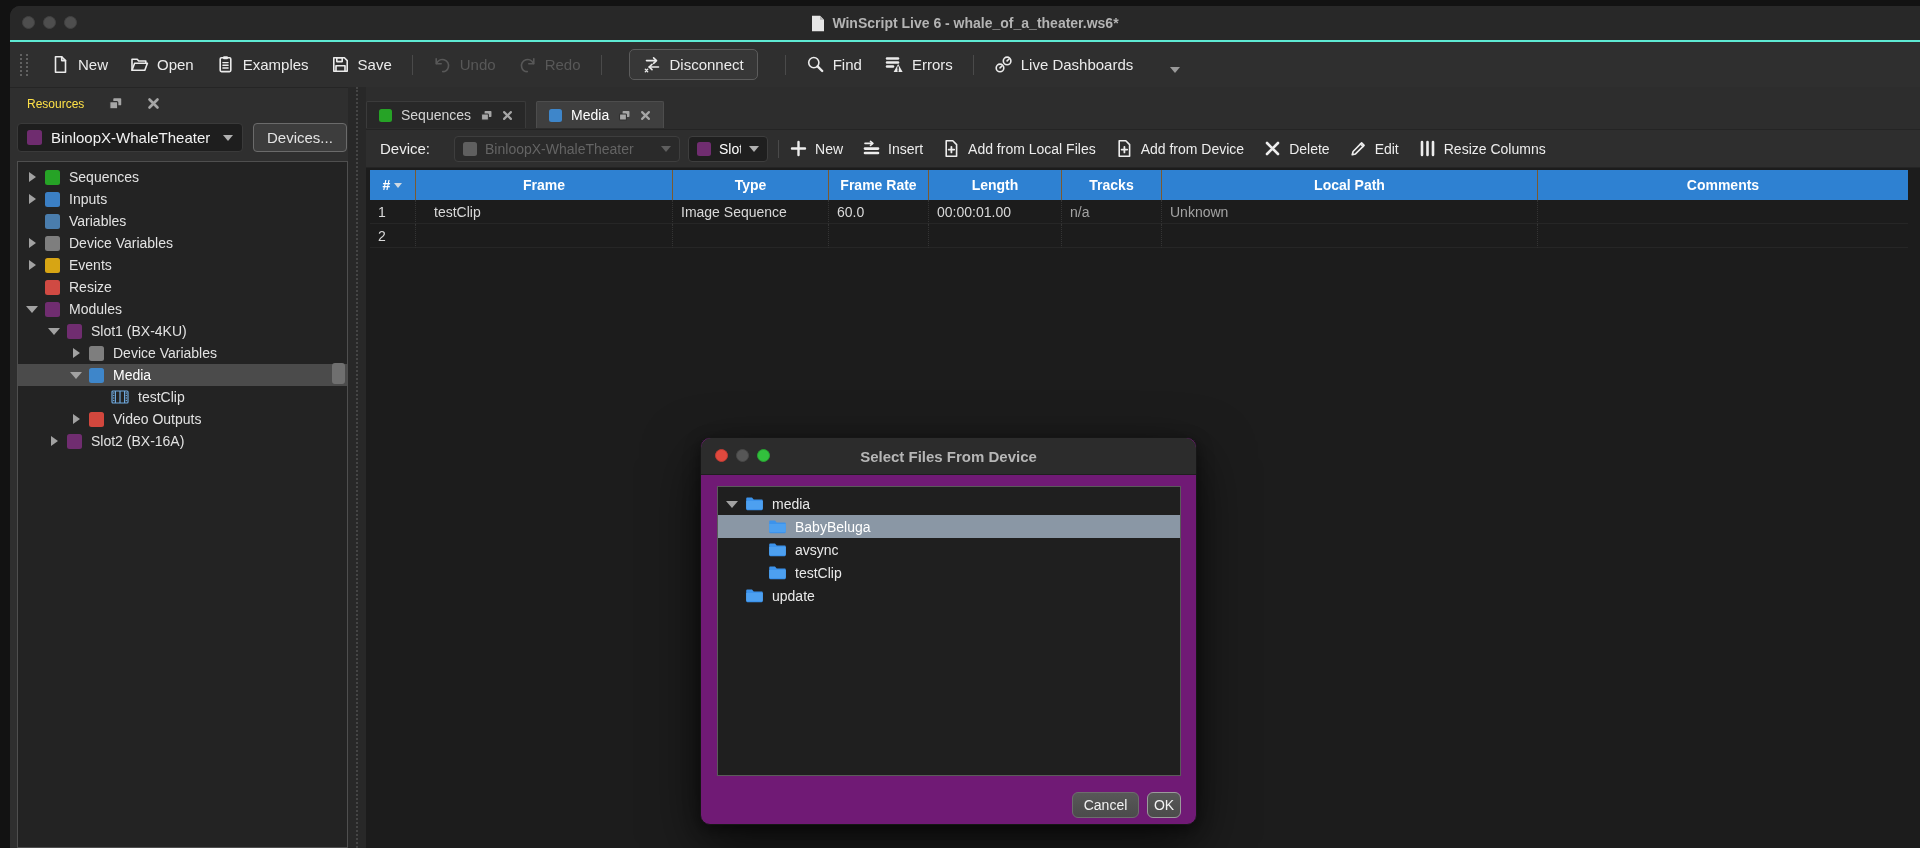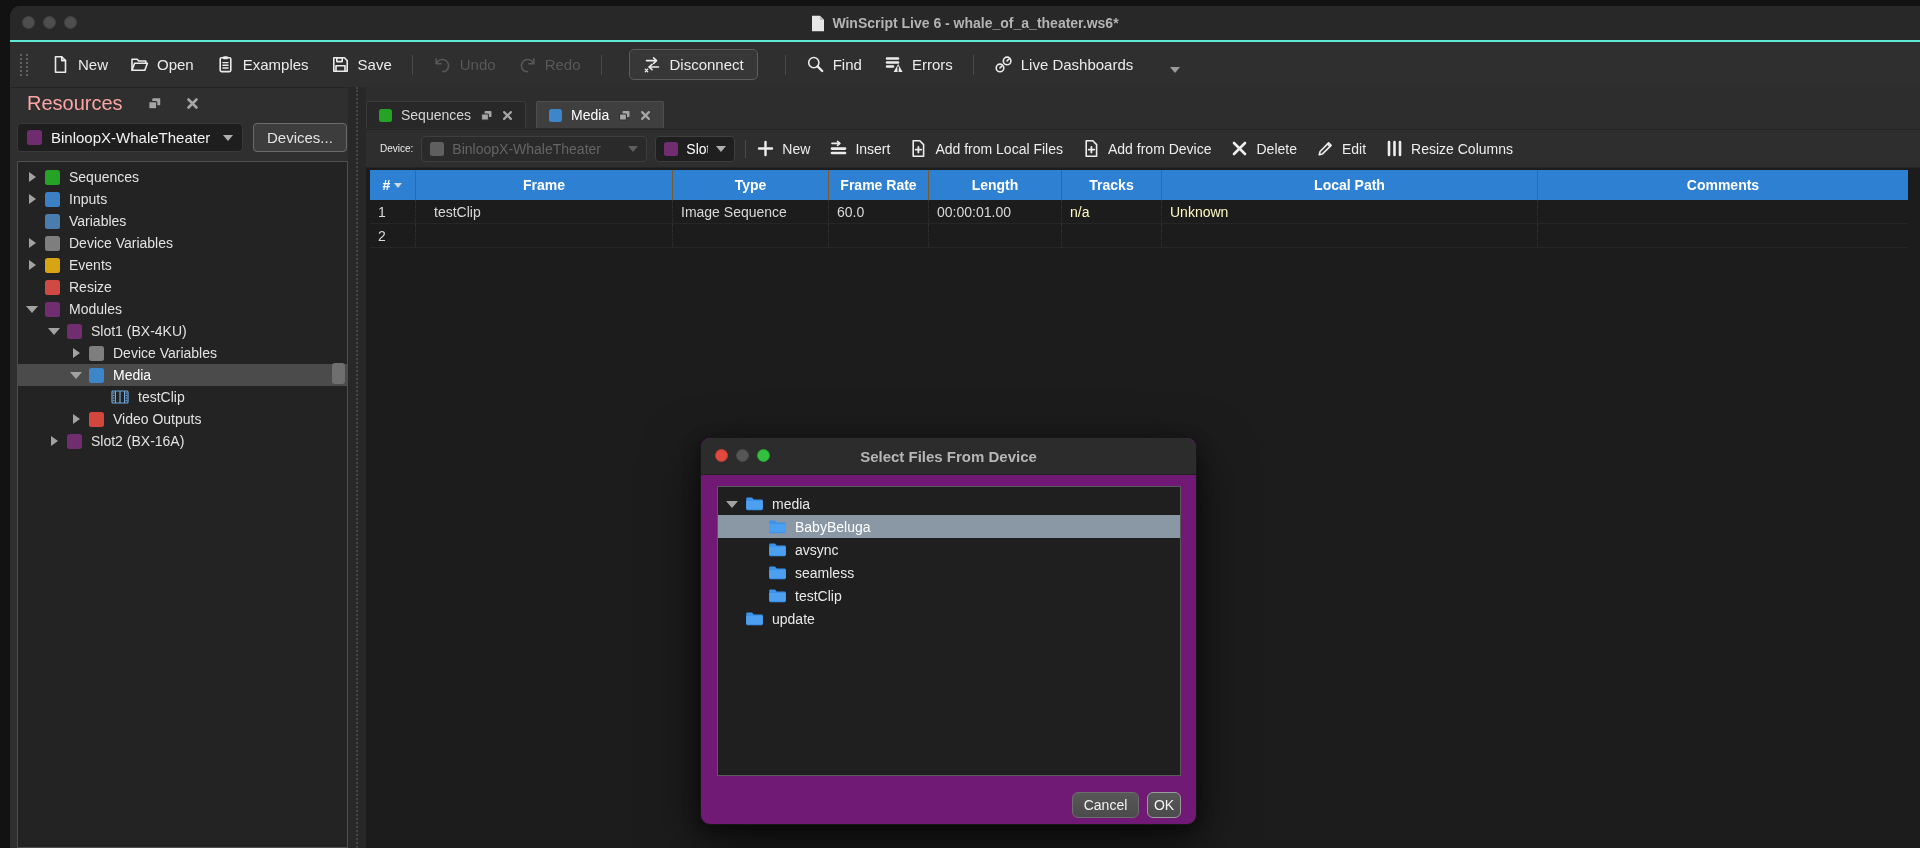--- a/index.html
+++ b/index.html
@@ -30,21 +30,21 @@
   .tb-item.boxed{border:1px solid #5c5c5c;background:#373737;padding:5px 13px;margin:0 18px}
   .tb-sep{width:1px;height:20px;background:#4a4a4a;margin:0 9px;flex:none}
   .tb-caret{width:0;height:0;border:5px solid transparent;border-top:6px solid #9a9a9a;margin-left:26px;margin-top:16px}
 
   
   .content{position:absolute;top:81px;bottom:0;left:0;right:0;display:flex}
 
   
   .sidebar{width:338px;flex:none;display:flex;flex-direction:column;padding-left:7px;box-sizing:border-box}
   .res-header{height:33px;display:flex;align-items:center;padding-left:10px}
-  .res-title{color:#fca5a5;font-size:20px}
+  .res-title{color:#fde047;font-size:12px}
   .res-header .icon{color:#a6a6a6;margin-left:24px}
   .res-device-row{display:flex;gap:10px;margin:3px 0 9px}
   .res-combo{width:226px;height:29px;box-sizing:border-box;background:#1e1e1e;border:1px solid #3a3a3a;border-radius:4px;
     display:flex;align-items:center;gap:9px;padding:0 9px;color:#f2f2f2;font-size:15px}
   .res-combo .combo-text{flex:1;white-space:nowrap;overflow:hidden}
   .caret{width:0;height:0;border:5px solid transparent;border-top:6px solid #b0b0b0;margin-top:5px;flex:none}
   .devices-btn{height:29px;box-sizing:border-box;padding:0 13px;background:#3d3d3d;border:1px solid #6b6b6b;border-radius:4px;
     color:#e3e3e3;font-size:15px;display:flex;align-items:center}
   .tree-panel{flex:1;background:#232323;border:1px solid #4f4f4f;margin-bottom:0;position:relative;padding-top:4px;overflow:hidden}
   .tree-row{height:22px;display:flex;align-items:center;font-size:14px;color:#e2e2e2;white-space:nowrap}
@@ -67,41 +67,41 @@
   .main{flex:1;min-width:0;display:flex;flex-direction:column;background:#2b2b2b}
   .tabstrip{height:42px;flex:none;display:flex;align-items:flex-end;gap:10px;background:#2d2d2d;padding-left:0}
   .tab{height:27px;box-sizing:border-box;display:flex;align-items:center;gap:9px;padding:0 12px;font-size:14px;color:#d4d4d4;
     background:#282828;border:1px solid #3b3b3b;border-bottom:none;border-radius:2px 2px 0 0;margin-bottom:1px}
   .tab.active{background:#3f3f3f;border-color:#4d4d4d;color:#fff}
   .tab .swatch{width:13px;height:13px}
   .tab .icon{color:#a6a6a6}
 
   .media-toolbar{height:37px;flex:none;background:#2e2e2e;border-top:1px solid #242424;border-bottom:1px solid #242424;
     display:flex;align-items:center;padding-left:14px;font-size:14px;color:#ededed}
-  .mt-label{margin-right:8px;font-size:10px}
+  .mt-label{margin-right:24px;font-size:15px}
   .mt-combo{height:26px;box-sizing:border-box;border-radius:4px;display:flex;align-items:center;gap:8px;padding:0 8px;font-size:14px}
   .mt-combo.disabled{width:226px;background:#2a2a2a;border:1px solid #3e3e3e;color:#646464;margin-right:8px}
   .mt-combo.disabled .caret{border-top-color:#5e5e5e}
   .mt-combo.slot{width:80px;background:#1f1f1f;border:1px solid #3e3e3e;color:#fff}
   .mt-combo .combo-text{flex:1;white-space:nowrap;overflow:hidden}
   .mt-sep{width:1px;height:18px;background:#4a4a4a;margin:0 10px}
   .mt-buttons{display:flex;align-items:center;gap:19px}
   .mt-btn{display:flex;align-items:center;gap:7px;white-space:nowrap;color:#ededed}
 
   .table-area{flex:1;background:#1c1c1c;padding:2px 0 0 4px;overflow:hidden}
   .grid-header{display:grid}
   .h-cell{background:#2e81d2;color:#fff;font-weight:bold;font-size:14px;height:30px;display:flex;align-items:center;
     justify-content:center;border-right:1px solid #7b5a2e;box-sizing:border-box;white-space:nowrap}
   .h-cell:last-child{border-right:none}
   .sort-caret{margin-left:4px;width:0;height:0;border:4px solid transparent;border-top:5px solid #cfd9e2;margin-top:4px}
   .grid-row{display:grid}
   .cell{height:24px;box-sizing:border-box;color:#d9d9d9;font-size:14px;display:flex;align-items:center;padding:0 8px;
     border-right:1px dotted #343434;border-bottom:1px solid #262626;white-space:nowrap;overflow:hidden}
   .cell:last-child{border-right:none}
-  .cell.muted{color:#fef9c3}
+  .cell.muted{color:#a3a3a3}
   .cell.name-col{padding-left:18px}
 
   
   .dialog{position:absolute;left:700px;top:437px;width:497px;height:388px;background:#701a75;border:1px solid #161616;
     border-radius:10px;box-shadow:0 20px 55px rgba(0,0,0,.6),0 4px 16px rgba(0,0,0,.45);box-sizing:border-box}
   .dlg-titlebar{height:36px;background:#2c2c2c;border-bottom:1px solid #1f1f1f;border-radius:10px 10px 0 0;
     position:relative;display:flex;align-items:center;justify-content:center;color:#b6b6b6;font-weight:bold;font-size:15px}
   .dlg-traffic{position:absolute;left:14px;top:11px;display:flex;gap:8px}
   .dlg-traffic span{width:13px;height:13px;border-radius:50%;box-sizing:border-box}
   .dlg-traffic .red{background:#e0493e;border:1px solid #c03b33}
@@ -563,30 +563,20 @@
         <span class="label">avsync</span>
       </div>
       <div class="dlg-row">
         <span class="expander" style="margin-left: 31px;"></span>
         <span class="icon">
           <svg width="19" height="15" viewBox="0 0 19 15" fill="none">
             <path d="M1.2 2.8c0-.7.5-1.2 1.2-1.2h4.6l1.7 1.9h7.9c.7 0 1.2.5 1.2 1.2v8.3c0 .7-.5 1.2-1.2 1.2H2.4c-.7 0-1.2-.5-1.2-1.2z" fill="#3c93ec"></path>
             <path d="M1.2 5h16.6v6.9c0 .7-.5 1.2-1.2 1.2H2.4c-.7 0-1.2-.5-1.2-1.2z" fill="#4da0f0"></path>
           </svg>
         </span>
-        <span class="label">seamless</span>
-      </div>
-      <div class="dlg-row">
-        <span class="expander" style="margin-left: 31px;"></span>
-        <span class="icon">
-          <svg width="19" height="15" viewBox="0 0 19 15" fill="none">
-            <path d="M1.2 2.8c0-.7.5-1.2 1.2-1.2h4.6l1.7 1.9h7.9c.7 0 1.2.5 1.2 1.2v8.3c0 .7-.5 1.2-1.2 1.2H2.4c-.7 0-1.2-.5-1.2-1.2z" fill="#3c93ec"></path>
-            <path d="M1.2 5h16.6v6.9c0 .7-.5 1.2-1.2 1.2H2.4c-.7 0-1.2-.5-1.2-1.2z" fill="#4da0f0"></path>
-          </svg>
-        </span>
         <span class="label">testClip</span>
       </div>
       <div class="dlg-row">
         <span class="expander" style="margin-left: 8px;"></span>
         <span class="icon">
           <svg width="19" height="15" viewBox="0 0 19 15" fill="none">
             <path d="M1.2 2.8c0-.7.5-1.2 1.2-1.2h4.6l1.7 1.9h7.9c.7 0 1.2.5 1.2 1.2v8.3c0 .7-.5 1.2-1.2 1.2H2.4c-.7 0-1.2-.5-1.2-1.2z" fill="#3c93ec"></path>
             <path d="M1.2 5h16.6v6.9c0 .7-.5 1.2-1.2 1.2H2.4c-.7 0-1.2-.5-1.2-1.2z" fill="#4da0f0"></path>
           </svg>
         </span>

